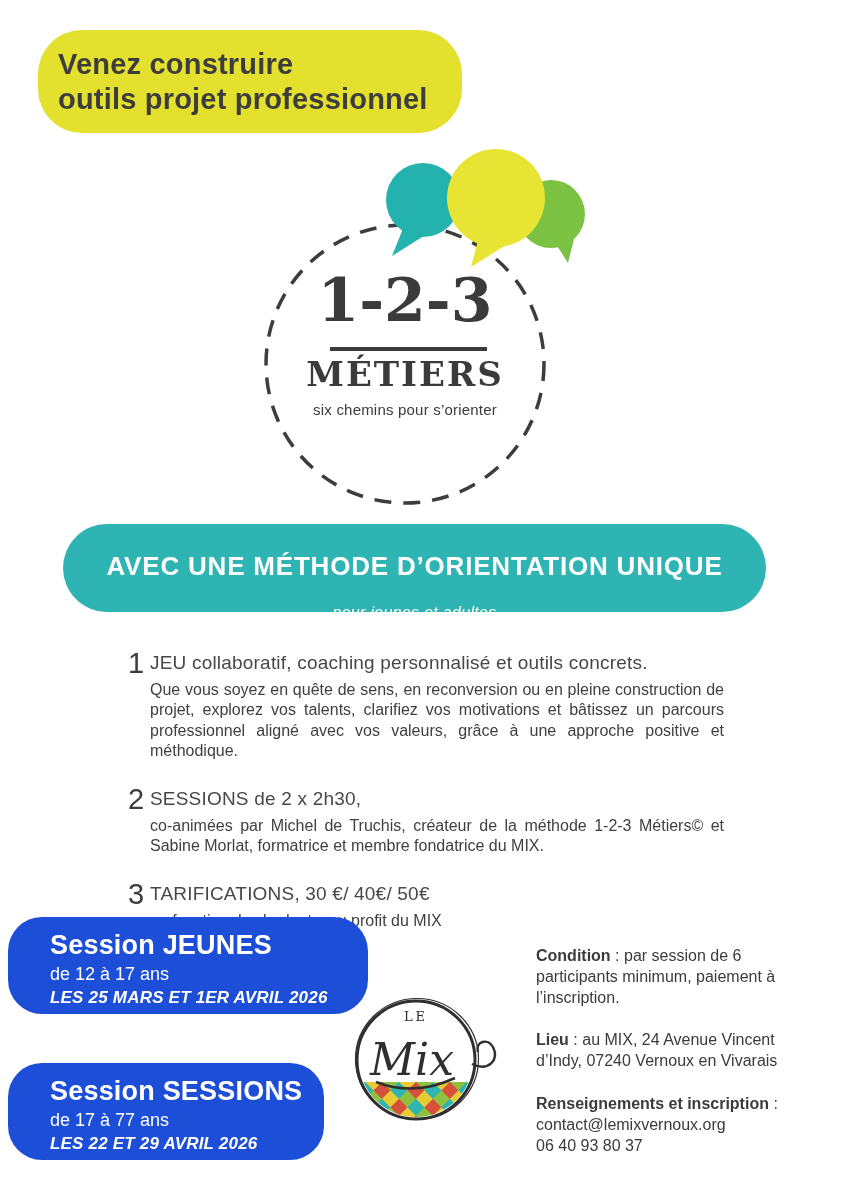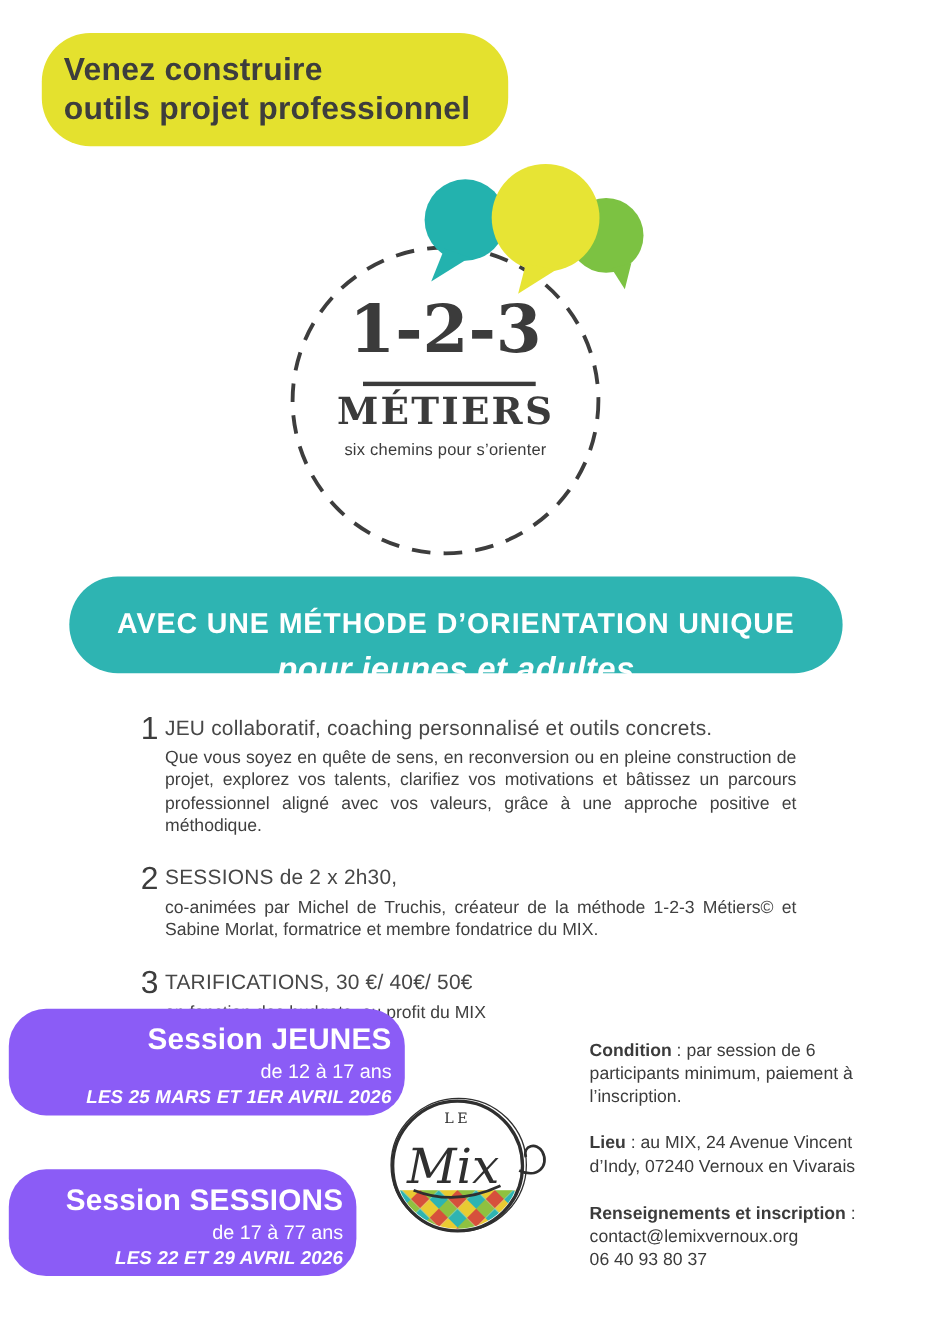--- a/index.html
+++ b/index.html
@@ -40,36 +40,36 @@
     position:absolute; left:265px; top:401px; width:280px; text-align:center;
     font-size:15px; color:#3b3b3b; letter-spacing:0.2px;
   }
 
   
   .banner {
     position:absolute; left:63px; top:524px; width:703px; height:88px;
     background:#2eb4b2; border-radius:56px; text-align:center; color:#ffffff;
   }
   .banner .title { margin-top:27px; font-size:26px; font-weight:bold; letter-spacing:0.8px; }
-  .banner .subtitle { margin-top:10px; font-size:30px; font-style:italic; font-weight:bold; letter-spacing:0.3px; }
+  .banner .subtitle { margin-top:22px; font-size:16px; font-style:italic; font-weight:normal; letter-spacing:0.3px; }
 
   
   .features { position:absolute; left:128px; top:652px; width:596px; }
   .feature { display:flex; margin-bottom:26px; }
   .feature .num {
     flex:0 0 22px; font-size:29px; line-height:1; margin-top:-3px; color:#3d3d3d; font-weight:normal;
   }
   .feature .fcontent { flex:1; }
   .feature .heading { font-size:19px; color:#474747; margin-bottom:6px; letter-spacing:0.2px; }
   .feature .fbody { font-size:16px; line-height:1.28; color:#3f3f3f; text-align:justify; }
 
   
   .session {
-    position:absolute; left:8px; background:#8b5cf6; border-radius:34px;
-    color:#ffffff; padding:13px 12px 0 42px;text-align:right;
+    position:absolute; left:8px; background:#1d4ed8; border-radius:34px;
+    color:#ffffff; padding:13px 0 0 42px;
   }
   .session-jeunes  { top:917px;  width:360px; height:97px; }
   .session-adultes { top:1063px; width:316px; height:97px; }
   .session .stitle { font-size:27px; font-weight:bold; letter-spacing:0.2px; }
   .session .sages  { font-size:18px; margin-top:3px; }
   .session .sdates { font-size:17px; font-weight:bold; font-style:italic; margin-top:3px; letter-spacing:0.2px; }
 
   
   .mixlogo { position:absolute; left:348px; top:980px; width:152px; height:168px; }
 

